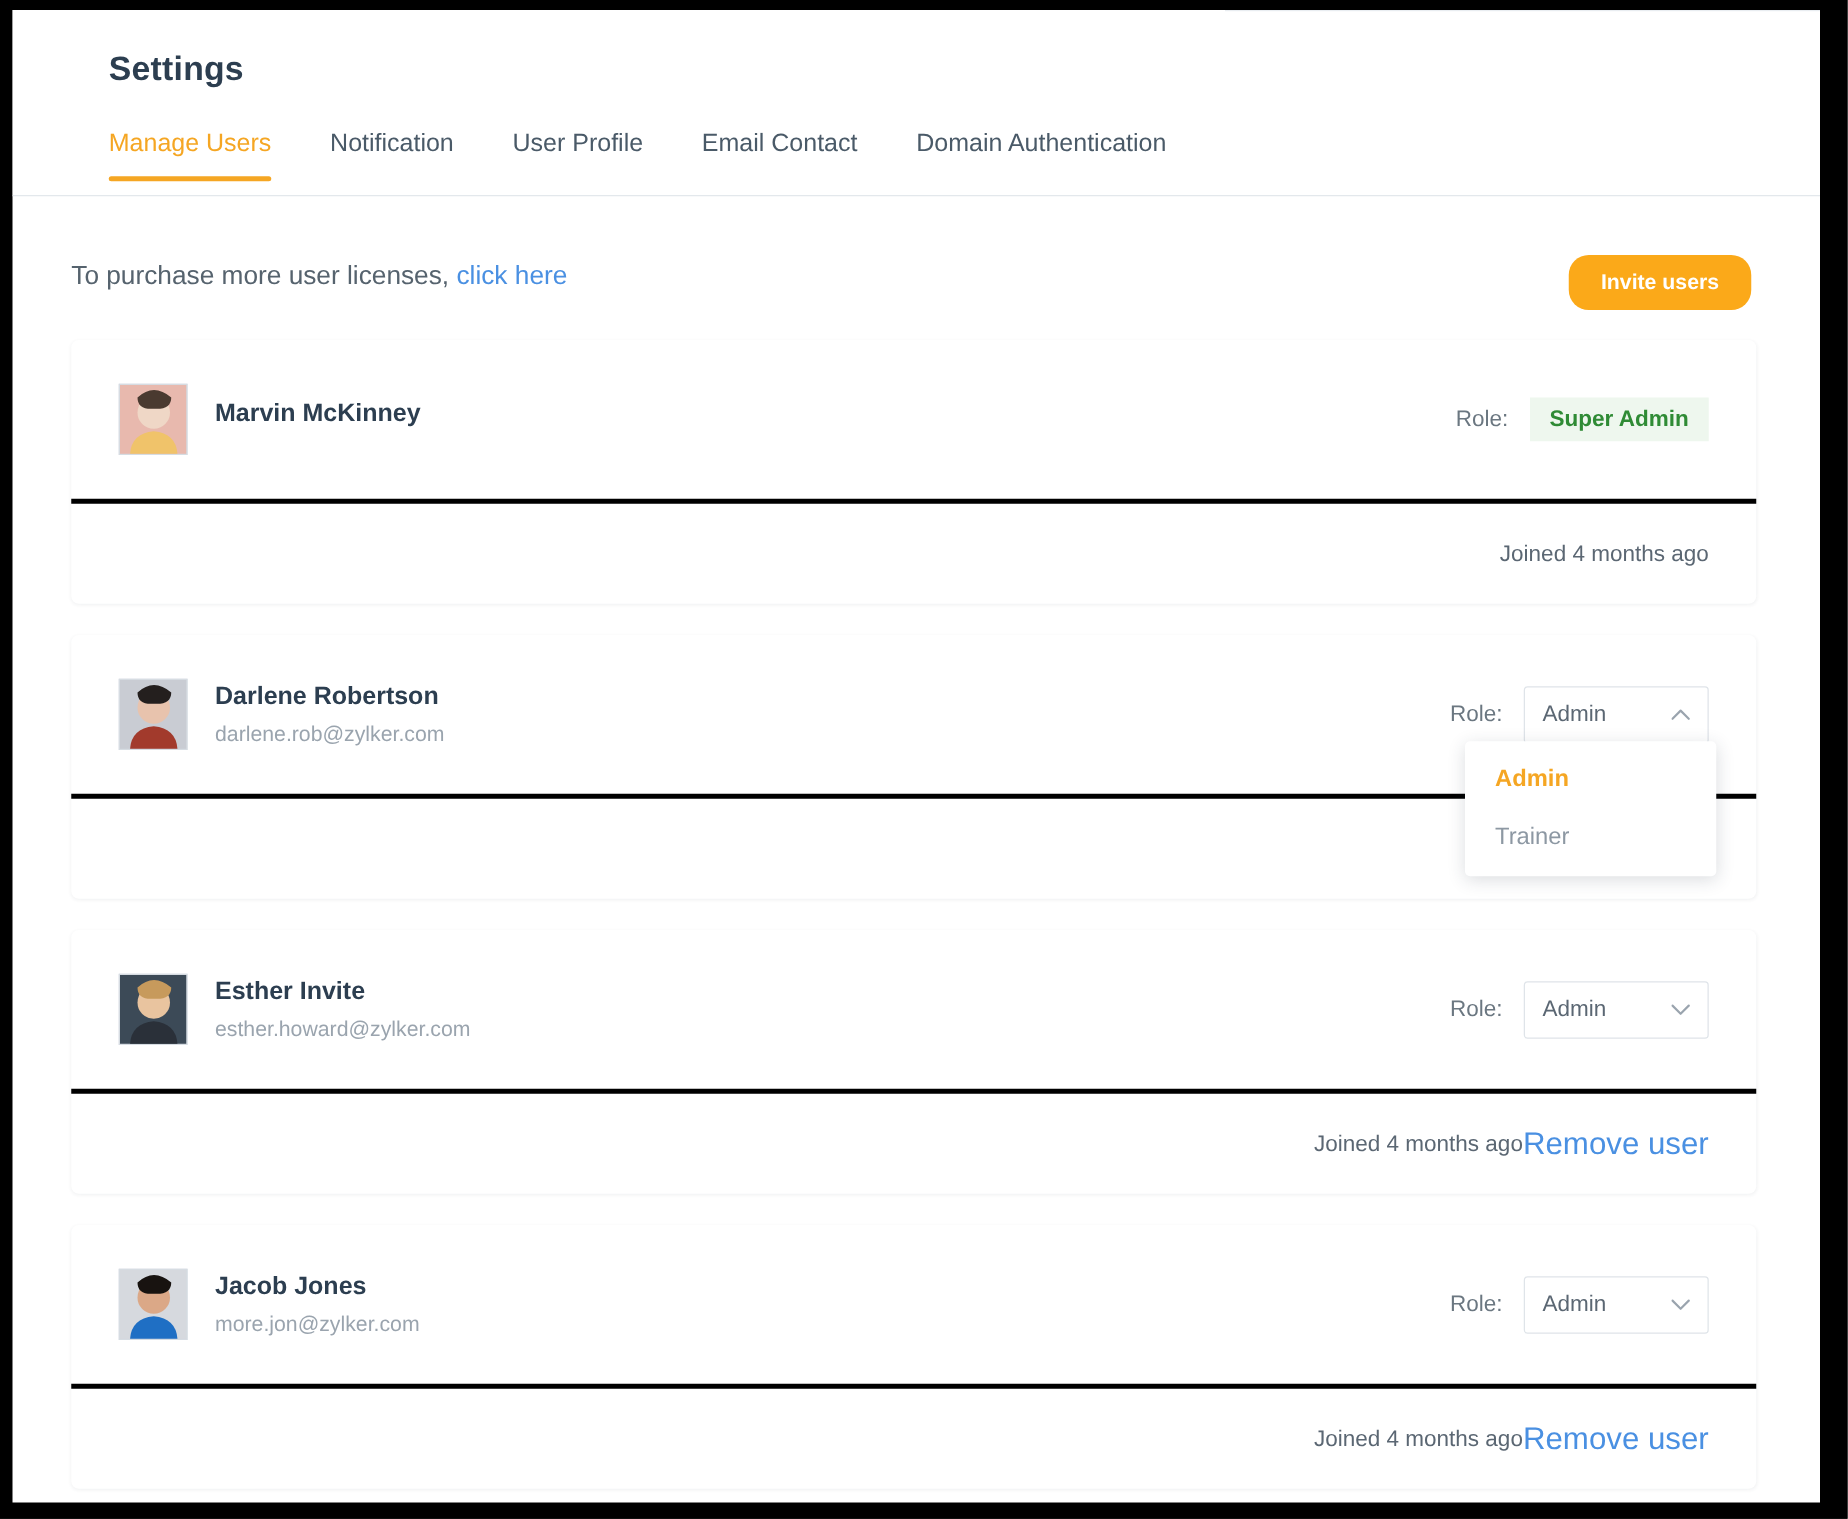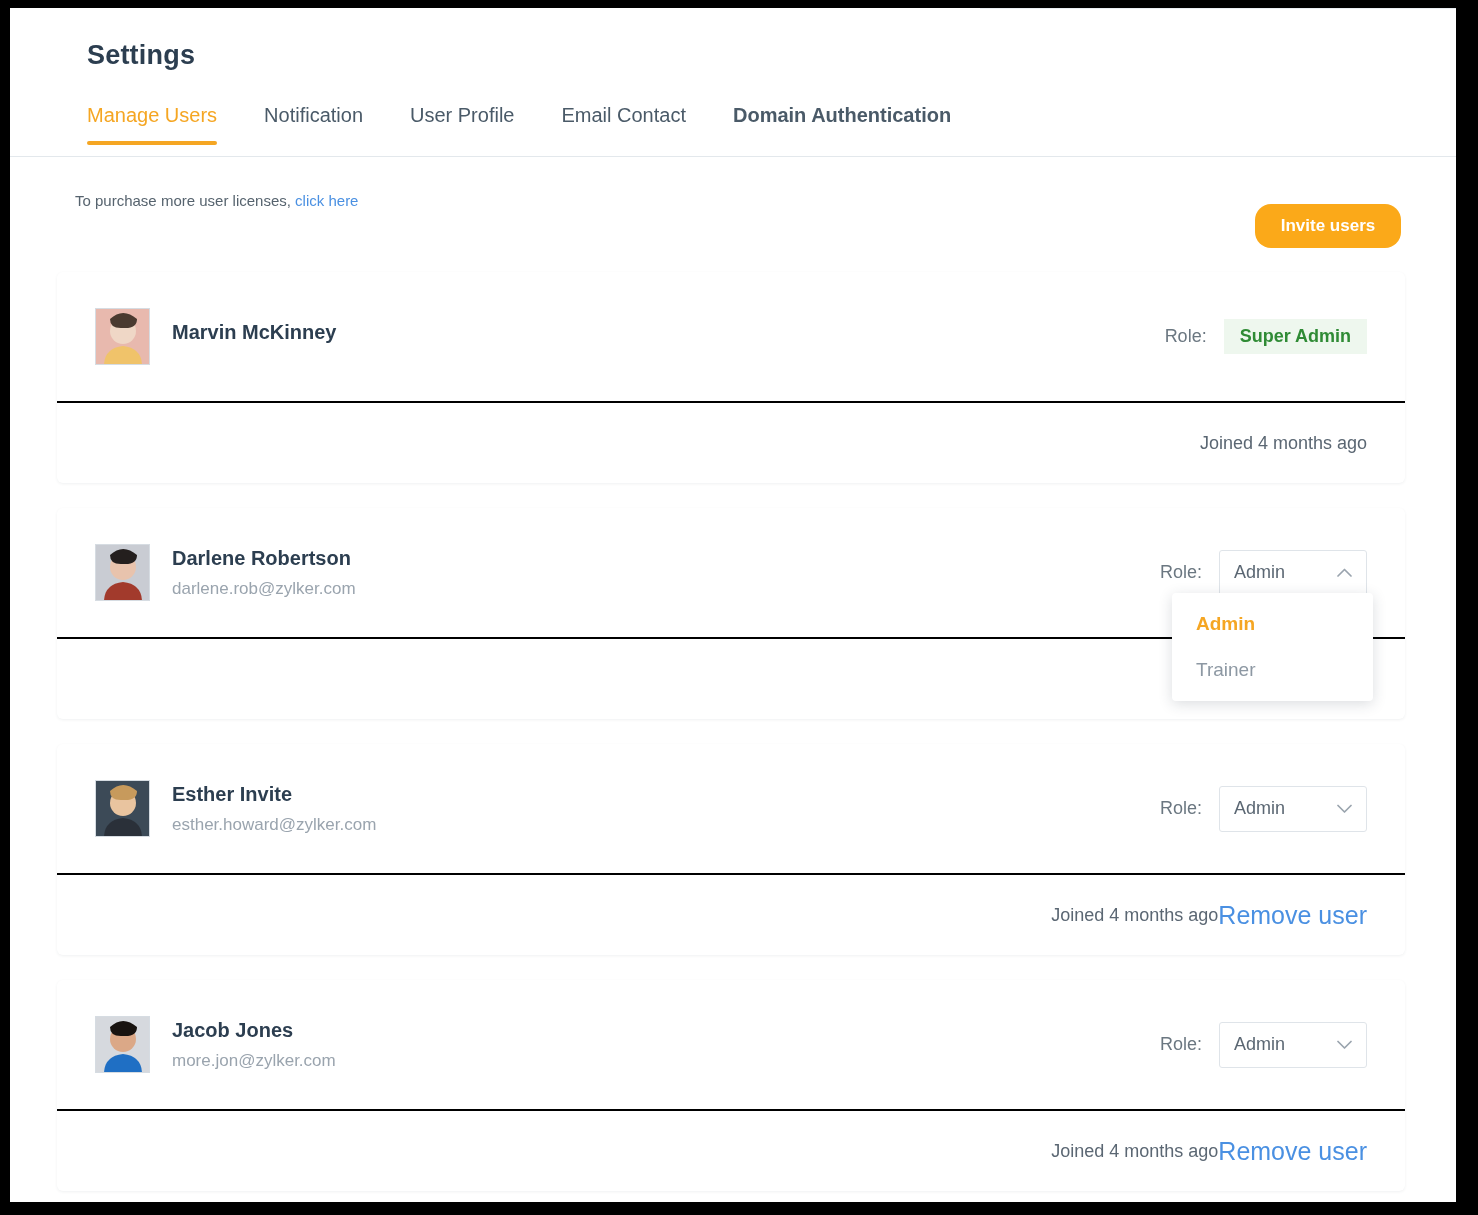--- a/index.html
+++ b/index.html
@@ -48,21 +48,21 @@
   }
   .tab {
     position: relative;
     font-size: 20px;
     color: #4a5a68;
     padding: 0 0 18px 0;
     margin-right: 47px;
     cursor: pointer;
     white-space: nowrap;
   }
-  .tab:last-child { margin-right: 2px; font-weight: bold; }
+  .tab:last-child { margin-right: 2px; }
   .tab.active {
     color: #f5a623;
   }
   .tab.active::after {
     content: "";
     position: absolute;
     left: 0; bottom: 0;
     width: 100%;
     height: 4px;
     background: #f5a623;
@@ -70,25 +70,24 @@
   }
 
   
   .action-bar {
     position: absolute;
     left: 0; top: 149px;
     width: 1446px; height: 120px;
   }
   .license-text {
     position: absolute;
-    left: 47px; top: 35px;
-    font-size: 15px;
+    left: 47px; top: 52px;
+    font-size: 21px;
     color: #56636e;
     white-space: nowrap;
-    margin-left: 18px;
   }
   .license-link {
     color: #4a90e2;
     cursor: pointer;
   }
   .invite-btn {
     position: absolute;
     left: 1245px; top: 47px;
     width: 146px; height: 44px;
     background: #fba919;
@@ -113,21 +112,21 @@
     border-radius: 6px;
     box-shadow: 0 1px 3px rgba(45,60,75,0.07);
     margin-bottom: 25px;
   }
   .card-top {
     position: relative;
     height: 131px;
     display: flex;
     align-items: center;
     padding: 0 38px 0 38px;
-    border-bottom: 2px solid #000000;
+    border-bottom: 4px solid #000000;
   }
   .avatar {
     width: 55px; height: 57px;
     border: 1px solid #d6dce2;
     flex: 0 0 auto;
     background: #cfd6dd;
     overflow: hidden;
   }
   .avatar svg { display: block; }
   .user-meta {

